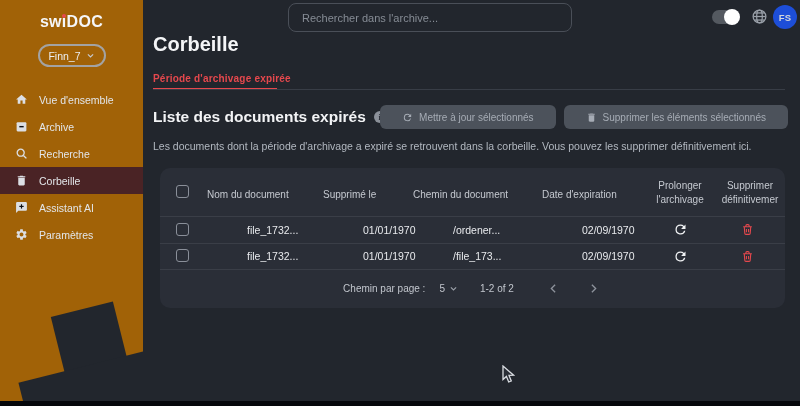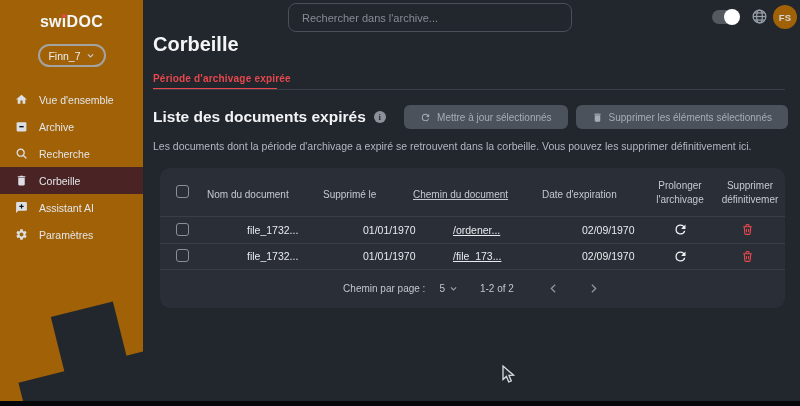--- a/index.html
+++ b/index.html
@@ -23,50 +23,50 @@
   .nav-icon { width:13px; height:13px; display:flex; align-items:center; justify-content:center; flex:0 0 13px; }
   .nav-icon svg { width:13px; height:13px; fill:#dcdfe4; stroke:#dcdfe4; }
 
   
   .search-input { position:absolute; left:288px; top:3px; width:284px; height:29px; background:transparent; border:1px solid #4a4f58; border-radius:8px; color:#dfe3e8; font-size:11px; padding:0 13px; outline:none; font-family:"Liberation Sans",sans-serif; }
   .search-input::placeholder { color:#868c95; }
   .toggle { position:absolute; left:712px; top:10px; width:27px; height:14px; background:#545960; border-radius:8px; }
   .toggle-knob { position:absolute; right:-1px; top:-1px; width:16px; height:16px; background:#ffffff; border-radius:50%; }
   .globe { position:absolute; left:751px; top:8px; width:17px; height:17px; }
   .globe svg { width:17px; height:17px; stroke:#9aa0a9; fill:none; }
-  .avatar { position:absolute; left:773px; top:5px; width:24px; height:24px; border-radius:50%; background:#a16207; color:#d3d6db; font-size:9.5px; font-weight:bold; display:flex; align-items:center; justify-content:center; letter-spacing:.3px; }
+  .avatar { position:absolute; left:773px; top:5px; width:24px; height:24px; border-radius:50%; background:#1d4ed8; color:#d3d6db; font-size:9.5px; font-weight:bold; display:flex; align-items:center; justify-content:center; letter-spacing:.3px; }
 
   
   .page-title { position:absolute; left:153px; top:33px; color:#f4f5f7; font-size:20px; font-weight:bold; }
   .tab { position:absolute; left:153px; top:73px; color:#e5484d; font-size:10px; font-weight:bold; letter-spacing:.2px; }
   .tab-underline { position:absolute; left:153px; top:88px; width:124px; height:2px; background:#e5484d; }
   .tab-divider { position:absolute; left:153px; top:89px; width:632px; height:1px; background:#383d46; }
 
   .section-heading { position:absolute; left:153px; top:108px; color:#f2f3f5; font-size:15.5px; font-weight:bold; display:flex; align-items:center; gap:8px; }
   .info-icon { width:12px; height:12px; border-radius:50%; background:#8b9099; color:#2a2e37; font-size:8.5px; font-weight:bold; display:flex; align-items:center; justify-content:center; font-family:"Liberation Serif",serif; }
   .info-icon::after { content:"i"; }
   .action-buttons { position:absolute; right:12px; top:105px; display:flex; gap:8px; }
-  .btn { height:24px; background:#4c525b; border:none; border-radius:6px; color:#a6acb5; font-size:10px; display:flex; align-items:center; gap:6px; padding:0 16px; font-family:"Liberation Sans",sans-serif; }
+  .btn { height:24px; background:#4c525b; border:none; border-radius:6px; color:#a6acb5; font-size:10px; display:flex; align-items:center; gap:6px; padding:0 22px; font-family:"Liberation Sans",sans-serif; }
   .btn svg { width:11px; height:11px; fill:#a6acb5; stroke:#a6acb5; }
   .section-desc { position:absolute; left:153px; top:140px; color:#b2b8c0; font-size:10.5px; }
 
   
   .card { position:absolute; left:160px; top:168px; width:625px; height:140px; background:#2a2e37; border-radius:10px; overflow:hidden; }
   .hr { position:absolute; left:0; width:100%; height:1px; background:#3a3e47; }
   .checkbox { position:absolute; width:13px; height:13px; border:1.5px solid #8a8f99; border-radius:3px; background:transparent; }
   .t-head { position:absolute; top:0; left:0; width:100%; height:48px; color:#c5c9d0; font-size:10px; }
   .t-head .checkbox { left:16px; top:17px; }
   .hcell { position:absolute; top:21px; }
   .hcell-2line { position:absolute; top:11px; text-align:center; line-height:14px; }
   .t-row { position:absolute; left:0; width:100%; color:#e8eaed; font-size:10.5px; }
   .t-row .checkbox { left:16px; top:50%; margin-top:-7px; }
   .cell { position:absolute; top:50%; transform:translateY(-50%);padding-left:40px; }
   .col-name { left:47px; }
   .col-deleted { left:163px; }
-  .col-path { left:253px;text-decoration:underline; }
+  .col-path { left:253px; }
   .col-expiry { left:382px; }
   .col-extend { left:479px; width:82px; }
   .col-delete { left:547px; width:86px; }
   .icon-btn { position:absolute; top:50%; transform:translateY(-50%); display:flex; align-items:center; justify-content:center; }
   .extend-btn { left:512px; width:16px; height:16px; }
   .extend-btn svg { width:15px; height:15px; fill:#f0f2f4; }
   .delete-btn { left:580px; width:14px; height:14px; }
   .delete-btn svg { width:13px; height:13px; stroke:#e5484d; fill:none; }
 
   .t-foot { position:absolute; top:101px; left:0; width:100%; height:39px; display:flex; align-items:center; justify-content:center; color:#c2c6cd; font-size:10px; }

